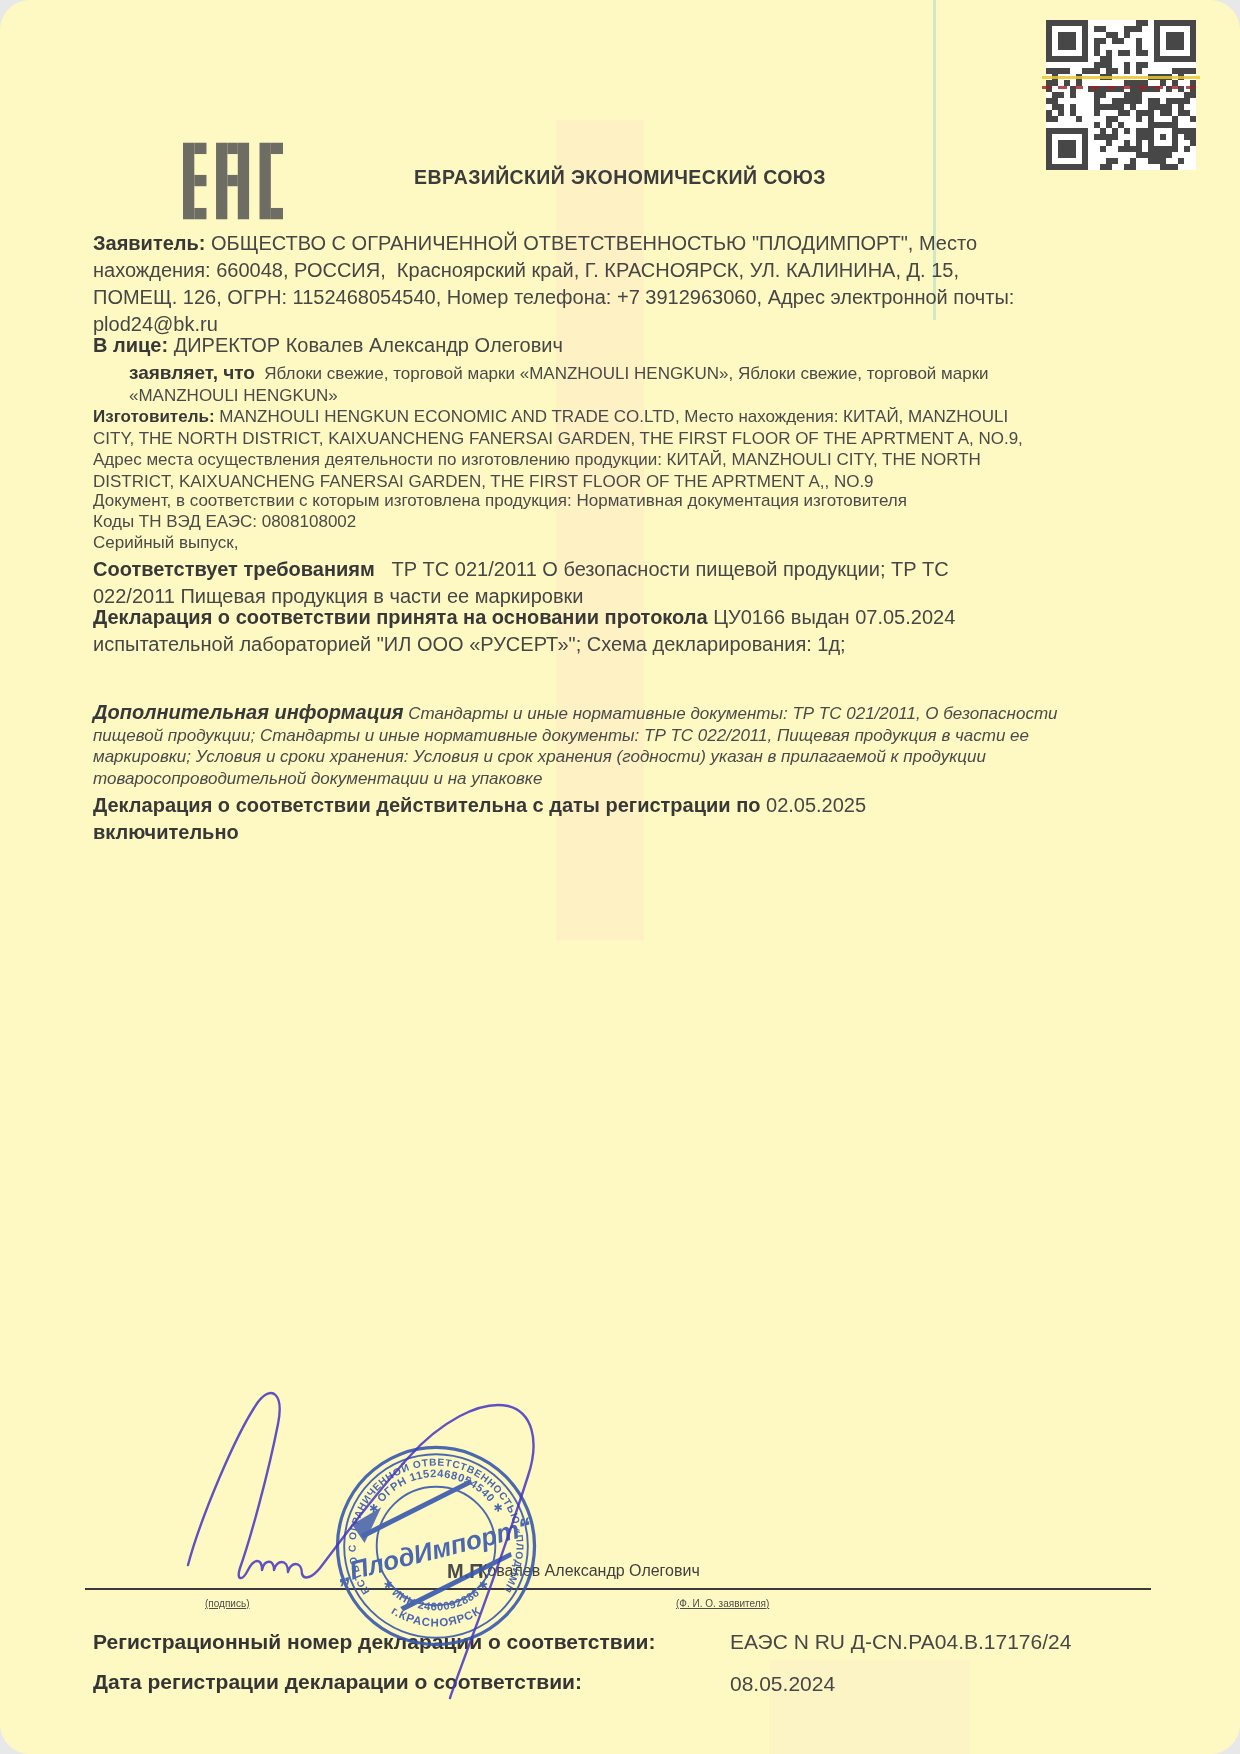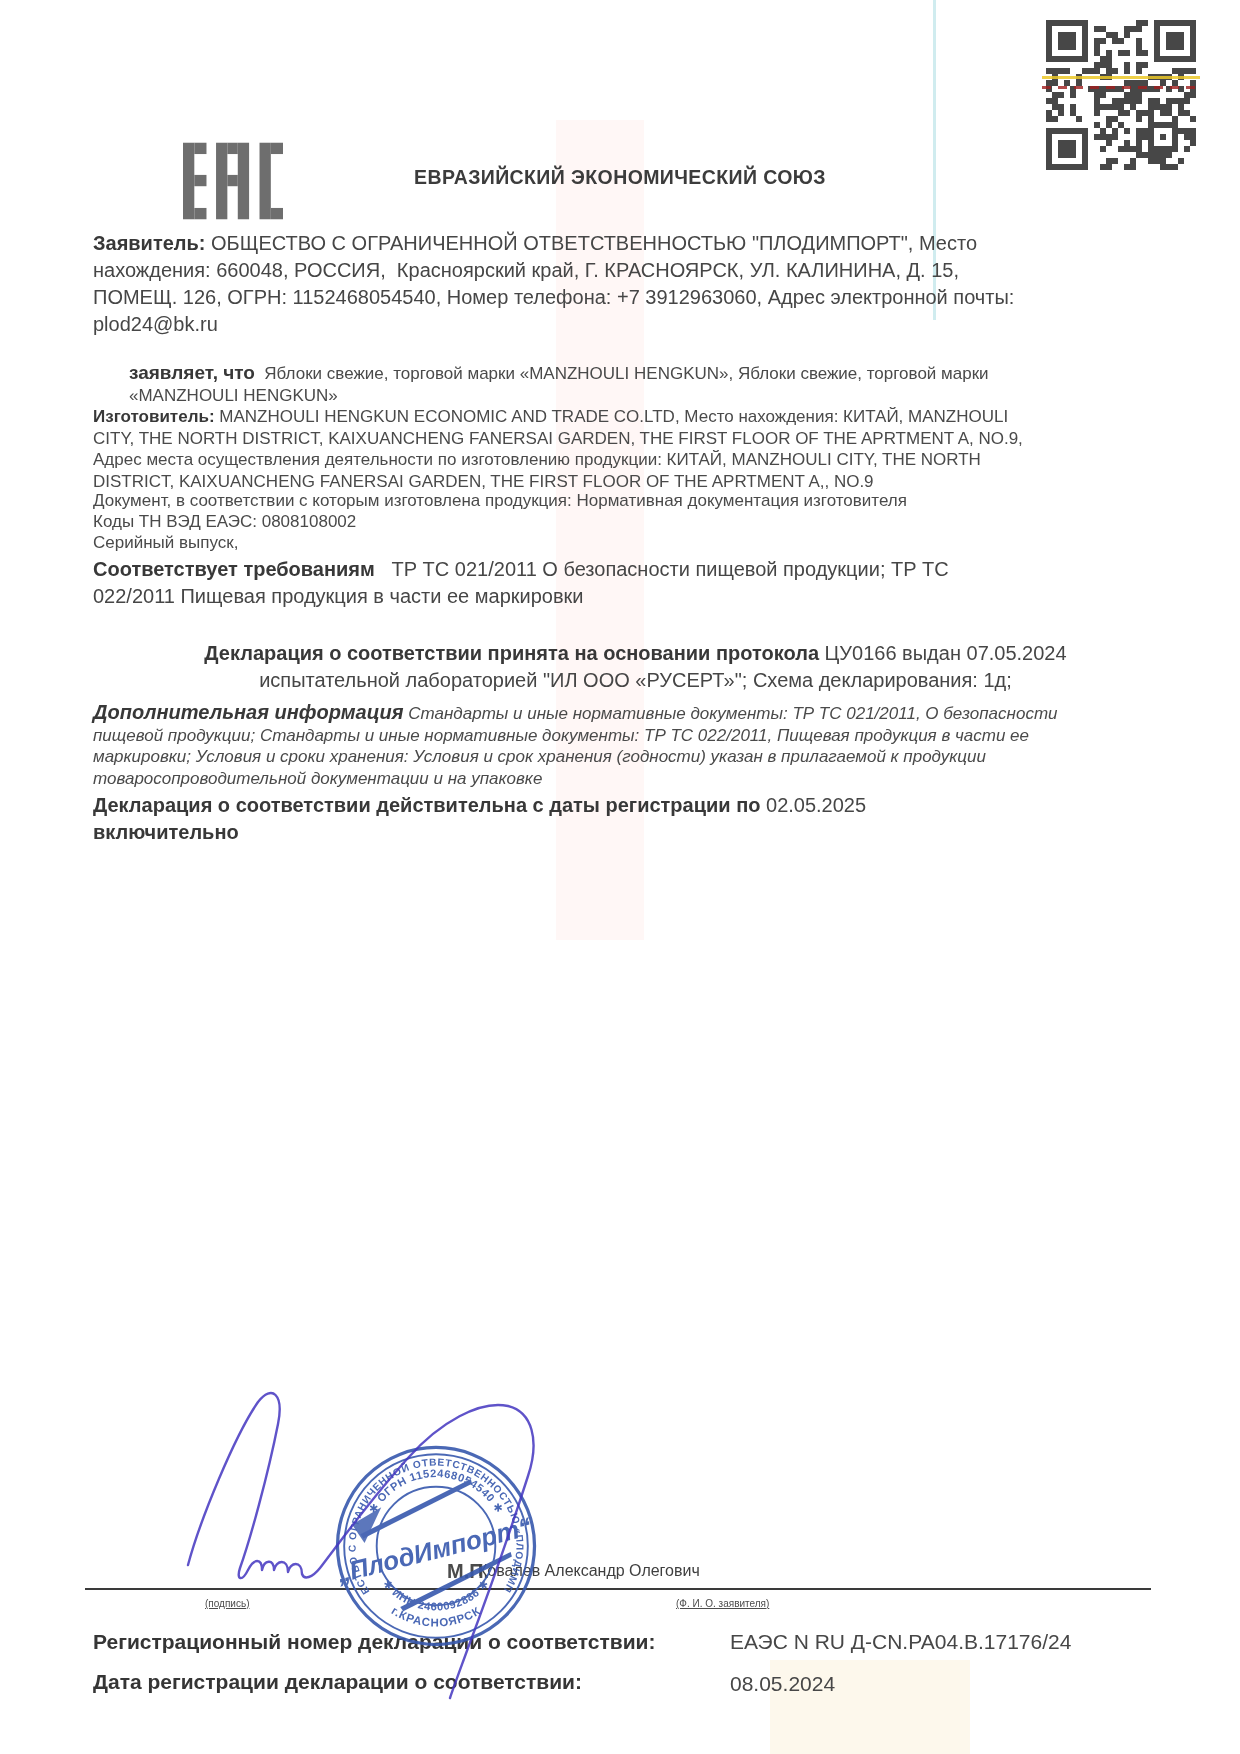--- a/index.html
+++ b/index.html
@@ -1,23 +1,24 @@
 <!DOCTYPE html>
 <html><head>
 <meta charset="utf-8">
 <style>
   html,body{margin:0;padding:0;background:#e8e8e8;}
   .page{
     position:relative;
     width:1240px;height:1754px;
     margin:0 auto;
-    background:#ffffff;
+    background:#fef9c3;
     overflow:hidden;
     font-family:"Liberation Sans","DejaVu Sans",sans-serif;
     color:#3f3f3f;
+    border-radius:30px;
   }
   
   .band{position:absolute;pointer-events:none;}
   .band.pink{left:556px;top:120px;width:88px;height:820px;background:rgba(255,210,205,0.18);}
   .band.blue{left:933px;top:0;width:3px;height:320px;background:rgba(120,200,210,0.35);}
   .band.cream{left:770px;top:1660px;width:200px;height:94px;background:rgba(248,236,200,0.35);}
 
   .abs{position:absolute;}
   .par{position:absolute;left:93px;width:1085px;white-space:pre-wrap;}
   .big{font-size:20px;line-height:27px;color:#464646;}
@@ -296,37 +297,38 @@
     <div class="qr-art-r"></div>
   </div>
 
   <div class="abs title" style="top:166px;">ЕВРАЗИЙСКИЙ ЭКОНОМИЧЕСКИЙ СОЮЗ</div>
 
   <div class="par big" style="top:230px;"><b>Заявитель:</b><span> ОБЩЕСТВО С ОГРАНИЧЕННОЙ ОТВЕТСТВЕННОСТЬЮ "ПЛОДИМПОРТ", Место
 нахождения: 660048, РОССИЯ,  Красноярский край, Г. КРАСНОЯРСК, УЛ. КАЛИНИНА, Д. 15,
 ПОМЕЩ. 126, ОГРН: 1152468054540, Номер телефона: +7 3912963060, Адрес электронной почты:
 plod24@bk.ru</span></div>
 
+  <div class="par big" style="top:332px;"><b>В лице:</b><span> ДИРЕКТОР Ковалев Александр Олегович</span></div>
 
   <div class="par small" style="top:362px;margin-left:36px;"><b class="lbl-big" style="font-size:19px;">заявляет, что</b><span>  Яблоки свежие, торговой марки «MANZHOULI HENGKUN», Яблоки свежие, торговой марки
 «MANZHOULI HENGKUN»</span></div>
 
   <div class="par small" style="top:406px;"><b>Изготовитель:</b><span> MANZHOULI HENGKUN ECONOMIC AND TRADE CO.LTD, Место нахождения: КИТАЙ, MANZHOULI
 CITY, THE NORTH DISTRICT, KAIXUANCHENG FANERSAI GARDEN, THE FIRST FLOOR OF THE APRTMENT A, NO.9,
 Адрес места осуществления деятельности по изготовлению продукции: КИТАЙ, MANZHOULI CITY, THE NORTH
 DISTRICT, KAIXUANCHENG FANERSAI GARDEN, THE FIRST FLOOR OF THE APRTMENT A,, NO.9</span></div>
 
   <div class="par small" style="top:490px;">Документ, в соответствии с которым изготовлена продукция: Нормативная документация изготовителя</div>
   <div class="par small" style="top:511px;">Коды ТН ВЭД ЕАЭС: 0808108002</div>
   <div class="par small" style="top:532px;">Серийный выпуск,</div>
 
   <div class="par big" style="top:556px;"><b>Соответствует требованиям</b><span>   ТР ТС 021/2011 О безопасности пищевой продукции; ТР ТС
 022/2011 Пищевая продукция в части ее маркировки</span></div>
 
-  <div class="par big" style="top:640px;text-align:center;"><b>Декларация о соответствии принята на основании протокола</b><span> ЦУ0166 выдан 07.05.2024
+  <div class="par big" style="top:604px;"><b>Декларация о соответствии принята на основании протокола</b><span> ЦУ0166 выдан 07.05.2024
 испытательной лабораторией "ИЛ ООО «РУСЕРТ»"; Схема декларирования: 1д;</span></div>
 
   <div class="par small" style="top:702px;font-style:italic;"><b class="lbl-big">Дополнительная информация</b><span> Стандарты и иные нормативные документы: ТР ТС 021/2011, О безопасности
 пищевой продукции; Стандарты и иные нормативные документы: ТР ТС 022/2011, Пищевая продукция в части ее
 маркировки; Условия и сроки хранения: Условия и срок хранения (годности) указан в прилагаемой к продукции
 товаросопроводительной документации и на упаковке</span></div>
 
   <div class="par big" style="top:792px;"><b>Декларация о соответствии действительна с даты регистрации по</b><span> 02.05.2025</span><b style="display:block;">включительно</b></div>
 
   <div class="mp">М.П.</div>

